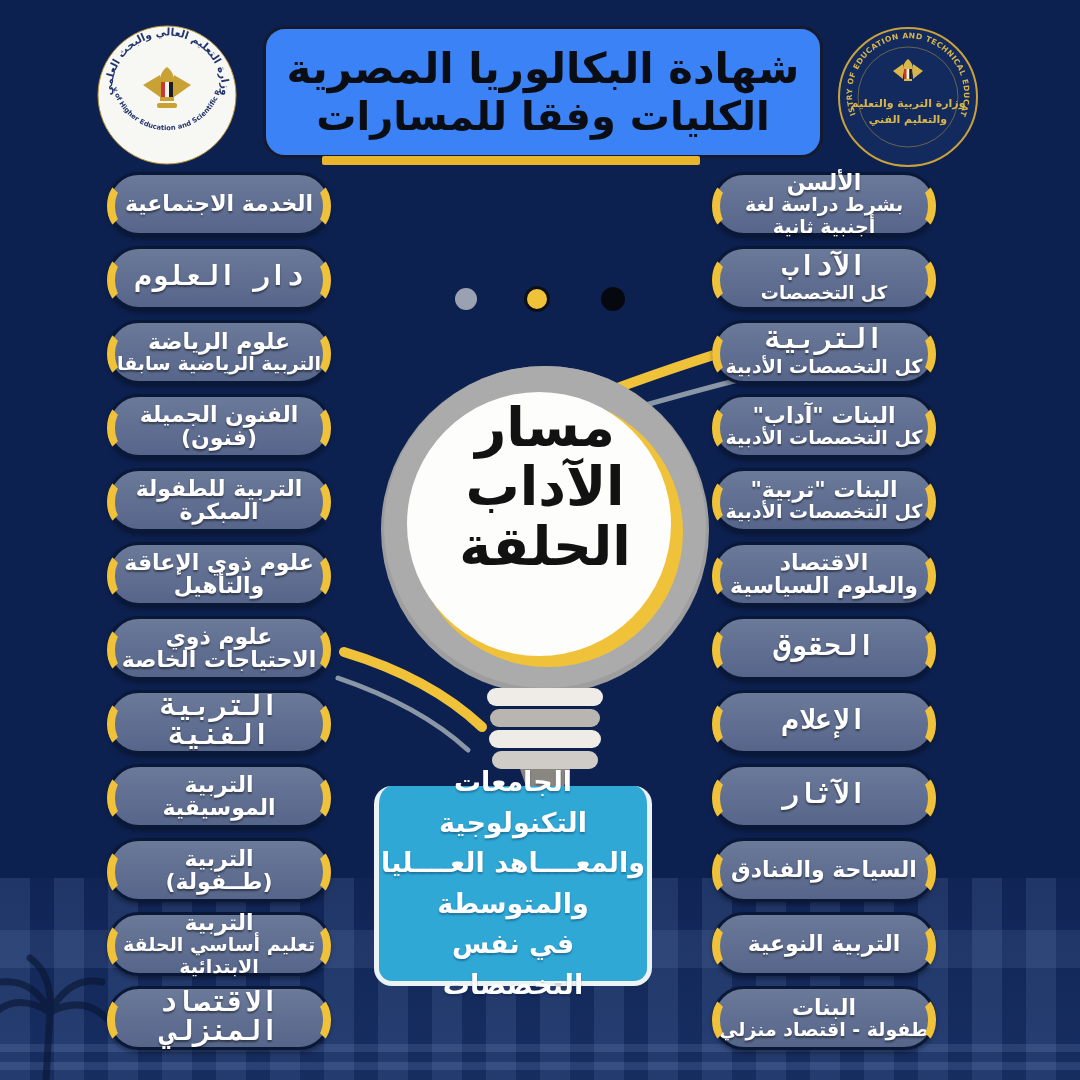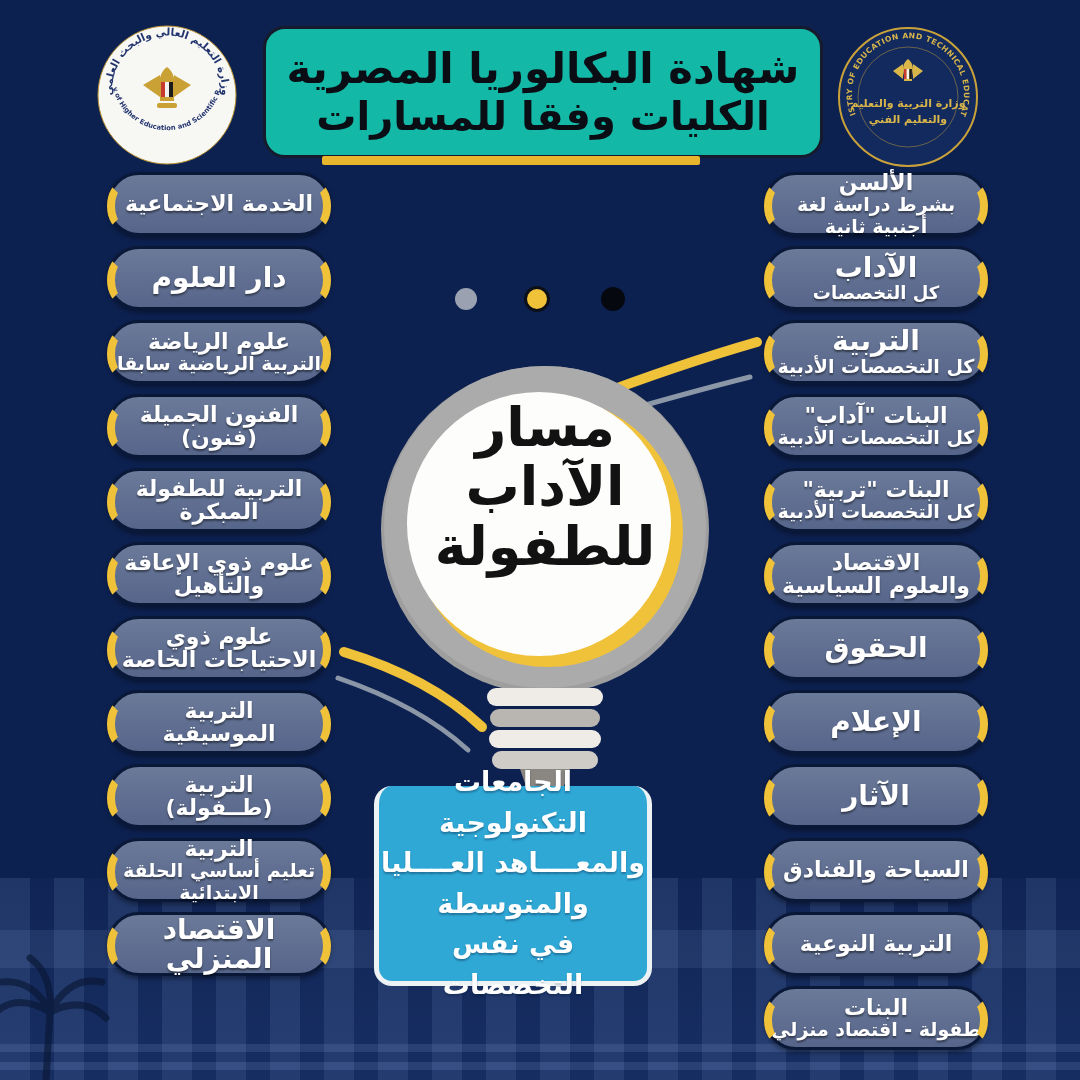--- a/index.html
+++ b/index.html
@@ -12,21 +12,21 @@
   .building{position:absolute;left:0;right:0;top:878px;bottom:0;
     background:linear-gradient(rgba(25,48,100,.25),rgba(40,68,130,.40));}
   .building .cols{position:absolute;inset:0;
     background:repeating-linear-gradient(90deg,rgba(130,158,210,.14) 0 30px,rgba(10,24,60,.02) 30px 54px);}
   .building .band{position:absolute;left:0;right:0;top:52px;height:38px;background:rgba(140,166,216,.12);}
   .building .steps{position:absolute;left:0;right:0;bottom:0;height:36px;
     background:repeating-linear-gradient(rgba(150,176,226,.14) 0 8px,rgba(16,34,74,.10) 8px 18px);}
   .palm{position:absolute;opacity:.75;}
   
   .title-box{position:absolute;left:263px;top:26px;width:554px;height:126px;
-    background:#14b8a6;border:3px solid #151b2c;border-radius:22px;
+    background:#3b82f6;border:3px solid #151b2c;border-radius:22px;
     display:flex;flex-direction:column;align-items:center;justify-content:center;
     color:#0b0d14;font-weight:900;text-align:center;direction:rtl;}
   .title-box .l1{font-size:42px;line-height:1.15;}
   .title-box .l2{font-size:40px;line-height:1.15;text-align:right;}
   .title-underline{position:absolute;left:322px;top:156px;width:378px;height:9px;
     background:#e9b52c;border-radius:2px;}
   .logo{position:absolute;width:140px;height:140px;}
   .logo-left{left:97px;top:25px;}
   .logo-right{left:838px;top:27px;}
   
@@ -42,33 +42,33 @@
   
   .note-box{position:absolute;left:374px;top:786px;width:278px;height:200px;box-sizing:border-box;
     background:#2fa8d6;border:5px solid #edf2f5;border-top:none;border-radius:18px;
     display:flex;flex-direction:column;align-items:center;justify-content:center;
     direction:rtl;text-align:center;color:#fff;font-weight:800;
     text-shadow:0 2px 2px rgba(10,30,60,.35);}
   .note-box span{display:block;font-size:27px;line-height:1.5;}
   
   .col{position:absolute;top:172px;width:224px;display:flex;flex-direction:column;gap:10px;}
   .col-left{left:107px;}
-  .col-right{left:764px;}
+  .col-right{left:712px;}
   .pill{position:relative;height:64px;border-radius:32px;box-sizing:border-box;
     background:linear-gradient(#6b7a99,#56658a);
     border:3px solid #0a1838;
     display:flex;flex-direction:column;align-items:center;justify-content:center;
     direction:rtl;text-align:center;color:#fff;
     box-shadow:0 3px 4px rgba(0,0,0,.35);}
   .crescent{position:absolute;top:7px;width:30px;height:48px;border:8px solid transparent;
     border-radius:50%;box-sizing:border-box;}
   .crescent.cl{left:-3px;border-left-color:#f0c23a;}
   .crescent.cr{right:-3px;border-right-color:#f0c23a;}
   .pl{display:block;font-weight:800;text-shadow:0 2px 2px rgba(0,0,0,.45);}
-  .t-xl{font-size:28px;line-height:1.05;}
+  .t-xl{font-size:28px;line-height:1.05;font-family:Liberation Mono, monospace;}
   .t-lg{font-size:22px;line-height:1.05;}
   .t-md{font-size:18px;line-height:1.1;}
   .t-sm{font-size:19px;line-height:1.15;}
   .seal-text{font-weight:bold;}
 </style>
 </head>
 <body>
 
 <div id="canvas">
 
@@ -160,21 +160,21 @@
     <text x="70" y="96" text-anchor="middle" font-size="11" fill="#d9b64a" class="seal-text" direction="rtl">والتعليم الفني</text>
   </svg>
 
   <span class="dot dot-gray"></span>
   <span class="dot dot-yellow"></span>
   <span class="dot dot-black"></span>
 
   <div class="bulb-text">
     <span>مسار</span>
     <span>الآداب</span>
-    <span>للطفولة</span>
+    <span>الحلقة</span>
   </div>
 
   <div class="note-box">
     <span>الجامعات التكنولوجية</span>
     <span>والمعــــاهد العــــليا</span>
     <span>والمتوسطة</span>
     <span>في نفس التخصصات</span>
   </div>
 
   <div class="col col-left" id="col-left">
@@ -218,20 +218,25 @@
         <span class="pl t-lg">والتأهيل</span>
       </div>
 
     <div class="pill">
       <span class="crescent cl"></span>
       <span class="crescent cr"></span>
     <span class="pl t-lg">علوم ذوي</span>
         <span class="pl t-lg">الاحتياجات الخاصة</span>
       </div>
 
+    <div class="pill">
+      <span class="crescent cl"></span>
+      <span class="crescent cr"></span>
+    <span class="pl t-xl">التربية الفنية</span>
+      </div>
 
     <div class="pill">
       <span class="crescent cl"></span>
       <span class="crescent cr"></span>
     <span class="pl t-lg">التربية</span>
         <span class="pl t-lg">الموسيقية</span>
       </div>
 
     <div class="pill">
       <span class="crescent cl"></span>

